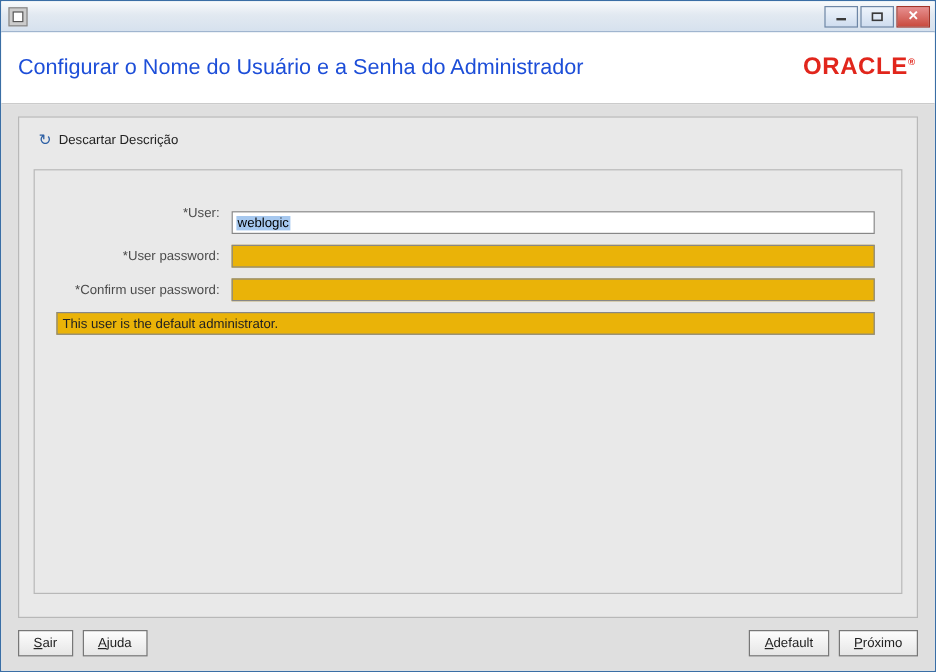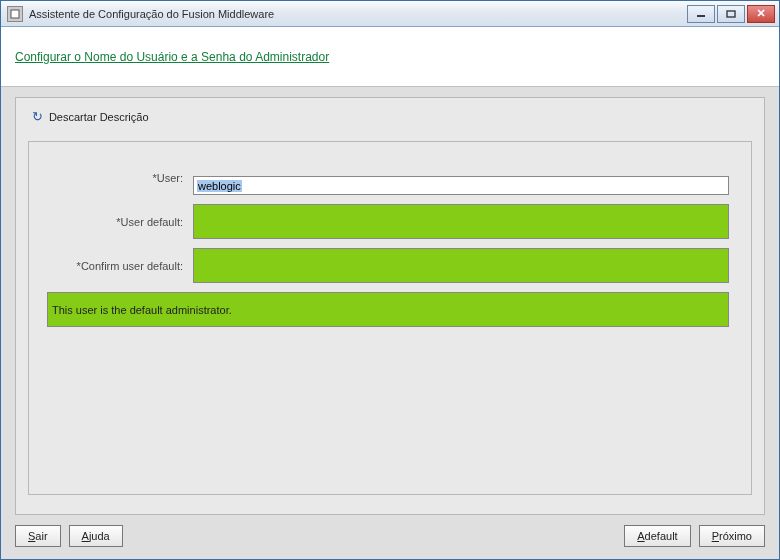--- a/index.html
+++ b/index.html
@@ -46,21 +46,21 @@
   font-size: 11px;
 }
 .header-strip {
   background: #fff;
   border-bottom: 1px solid #bfbfbf;
   padding: 12px 16px 12px 14px;
   display: flex;
   align-items: center;
   height: 60px;
 }
-.header-title { font-size: 12px; color: #15803d; text-decoration: underline; }
+.header-title { font-size: 18px; color: #1d4ed8; }
 .oracle-logo {
   margin-left: auto;
   color: #e1261c;
   font-family: Arial, sans-serif;
   font-size: 20px;
   font-weight: bold;
   letter-spacing: 0.5px;
 }
 .oracle-logo sup { font-size: 8px; vertical-align: super; }
 .content-area {
@@ -88,25 +88,25 @@
 .form-grid { padding: 18px 22px 10px 18px; }
 .form-row { display: flex; align-items: center; margin-bottom: 9px; }
 .form-label {
   width: 146px;
   text-align: right;
   color: #4b4b4b;
   padding-right: 10px;
 }
 .input-text {
   flex: 1;
-  height: 35px;
+  height: 19px;
   font: inherit;
   padding: 1px 4px;
   border: 1px solid #878787;
-  background: #84cc16;
+  background: #eab308;
   color: #222;
 }
 .name-value-wrap {
   flex: 1;
   height: 19px;
   border: 1px solid #878787;
   background: #fff;
   padding: 0 3px;
   display: flex;
   align-items: center;
@@ -139,60 +139,60 @@
 </style>
 </head>
 <body>
 
 <div class="titlebar">
   <div class="app-icon">
     <svg width="10" height="10" viewBox="0 0 10 10">
         <rect x="1" y="1" width="8" height="8" fill="#fff" stroke="#555"></rect>
       </svg>
   </div>
-  <div class="title-text">Assistente de Configuração do Fusion Middleware</div>
   <div class="win-controls">
     <div class="win-btn">
       <svg width="10" height="8" viewBox="0 0 10 8">
           <rect x="1" y="5" width="8" height="2" fill="#3a3a3a"></rect>
         </svg>
     </div>
     <div class="win-btn">
       <svg width="10" height="8" viewBox="0 0 10 8">
           <rect x="1" y="1" width="8" height="6" fill="none" stroke="#3a3a3a" stroke-width="1.4"></rect>
         </svg>
     </div>
     <div class="win-btn close">✕</div>
   </div>
 </div>
 
 <div class="header-strip">
   <div class="header-title">Configurar o Nome do Usuário e a Senha do Administrador</div>
+  <div class="oracle-logo"><span>ORACLE</span><sup>®</sup></div>
 </div>
 
 <div class="content-area">
   <div class="main-panel">
     <div class="discard-wrap">
       <span class="refresh-icon">↻</span>
       <span class="label">Descartar Descrição</span>
     </div>
     <div class="inner-panel">
       <div class="form-grid">
         <div class="form-row">
           <div class="form-label">*User:</div>
           <div class="name-value-wrap">
             <span class="name-highlight">weblogic</span>
           </div>
         </div>
         <div class="form-row">
-          <div class="form-label">*User default:</div>
+          <div class="form-label">*User password:</div>
           <input type="password" class="input-text" value="" style="">
         </div>
         <div class="form-row">
-          <div class="form-label">*Confirm user default:</div>
+          <div class="form-label">*Confirm user password:</div>
           <input type="password" class="input-text" value="" style="">
         </div>
         <div class="form-row">
           <input type="text" class="input-text" value="This user is the default administrator." style="">
         </div>
       </div>
     </div>
   </div>
   <div class="footer-row">
     <button class="btn">

